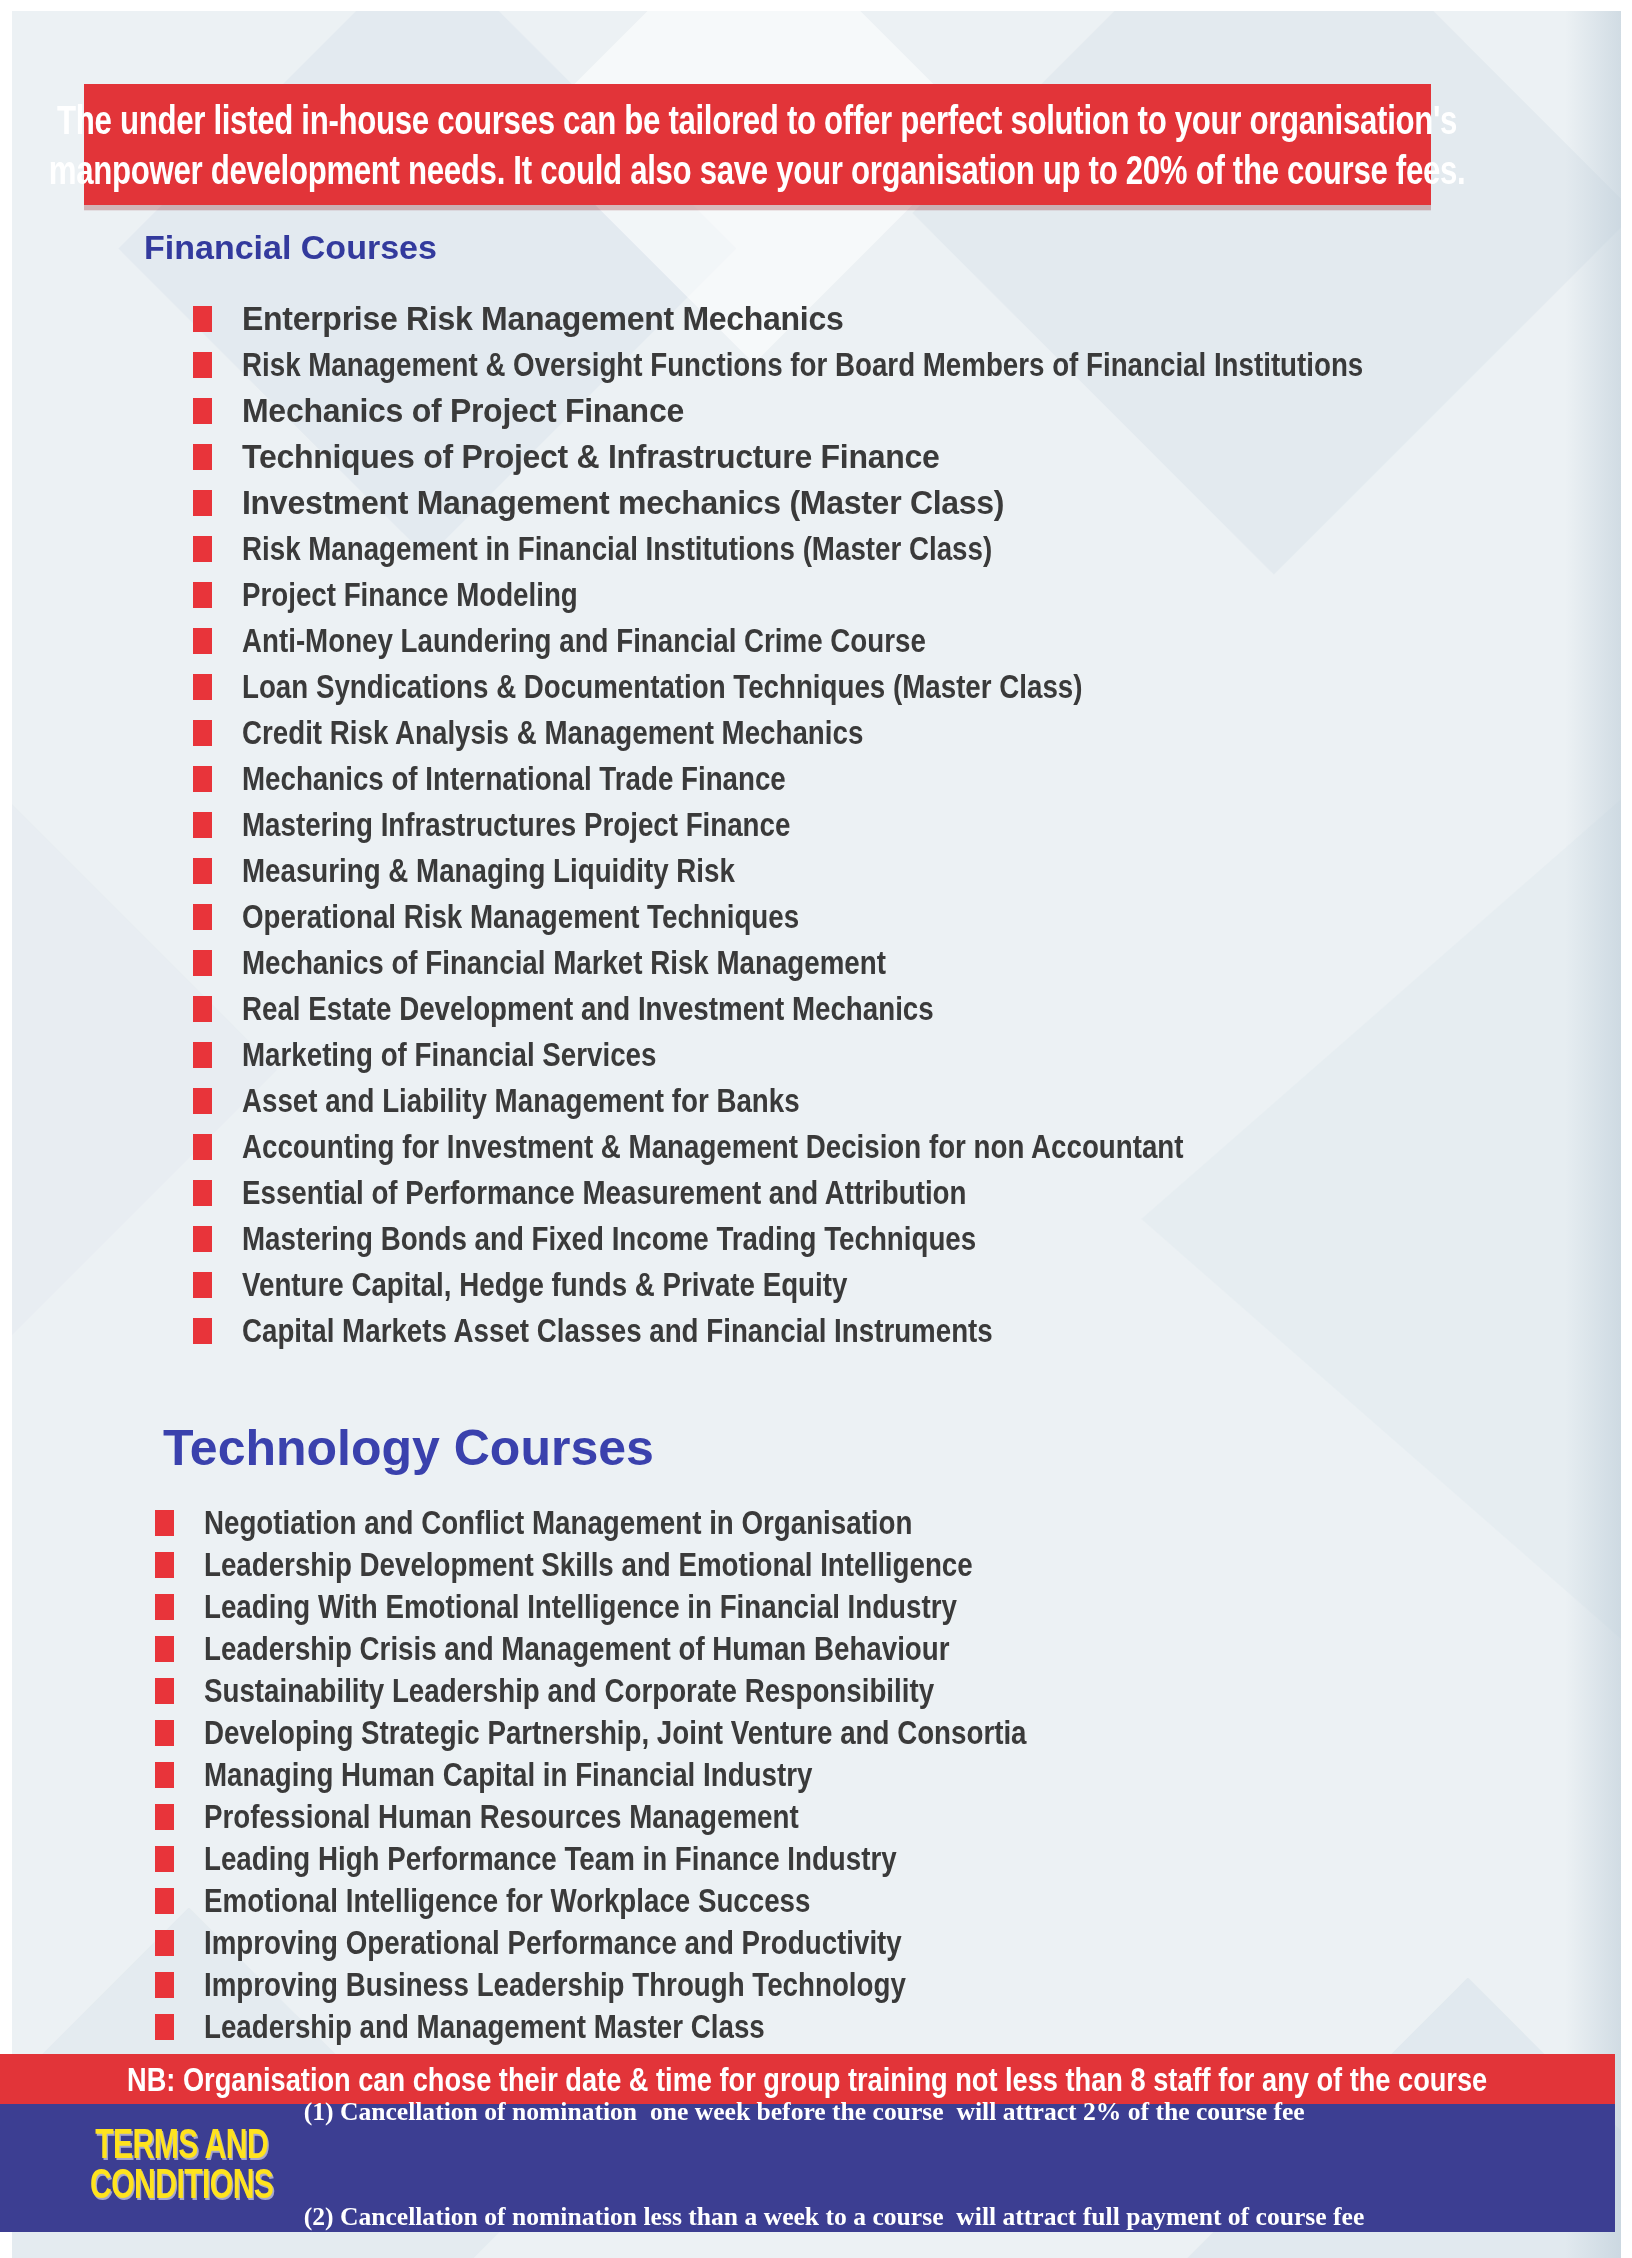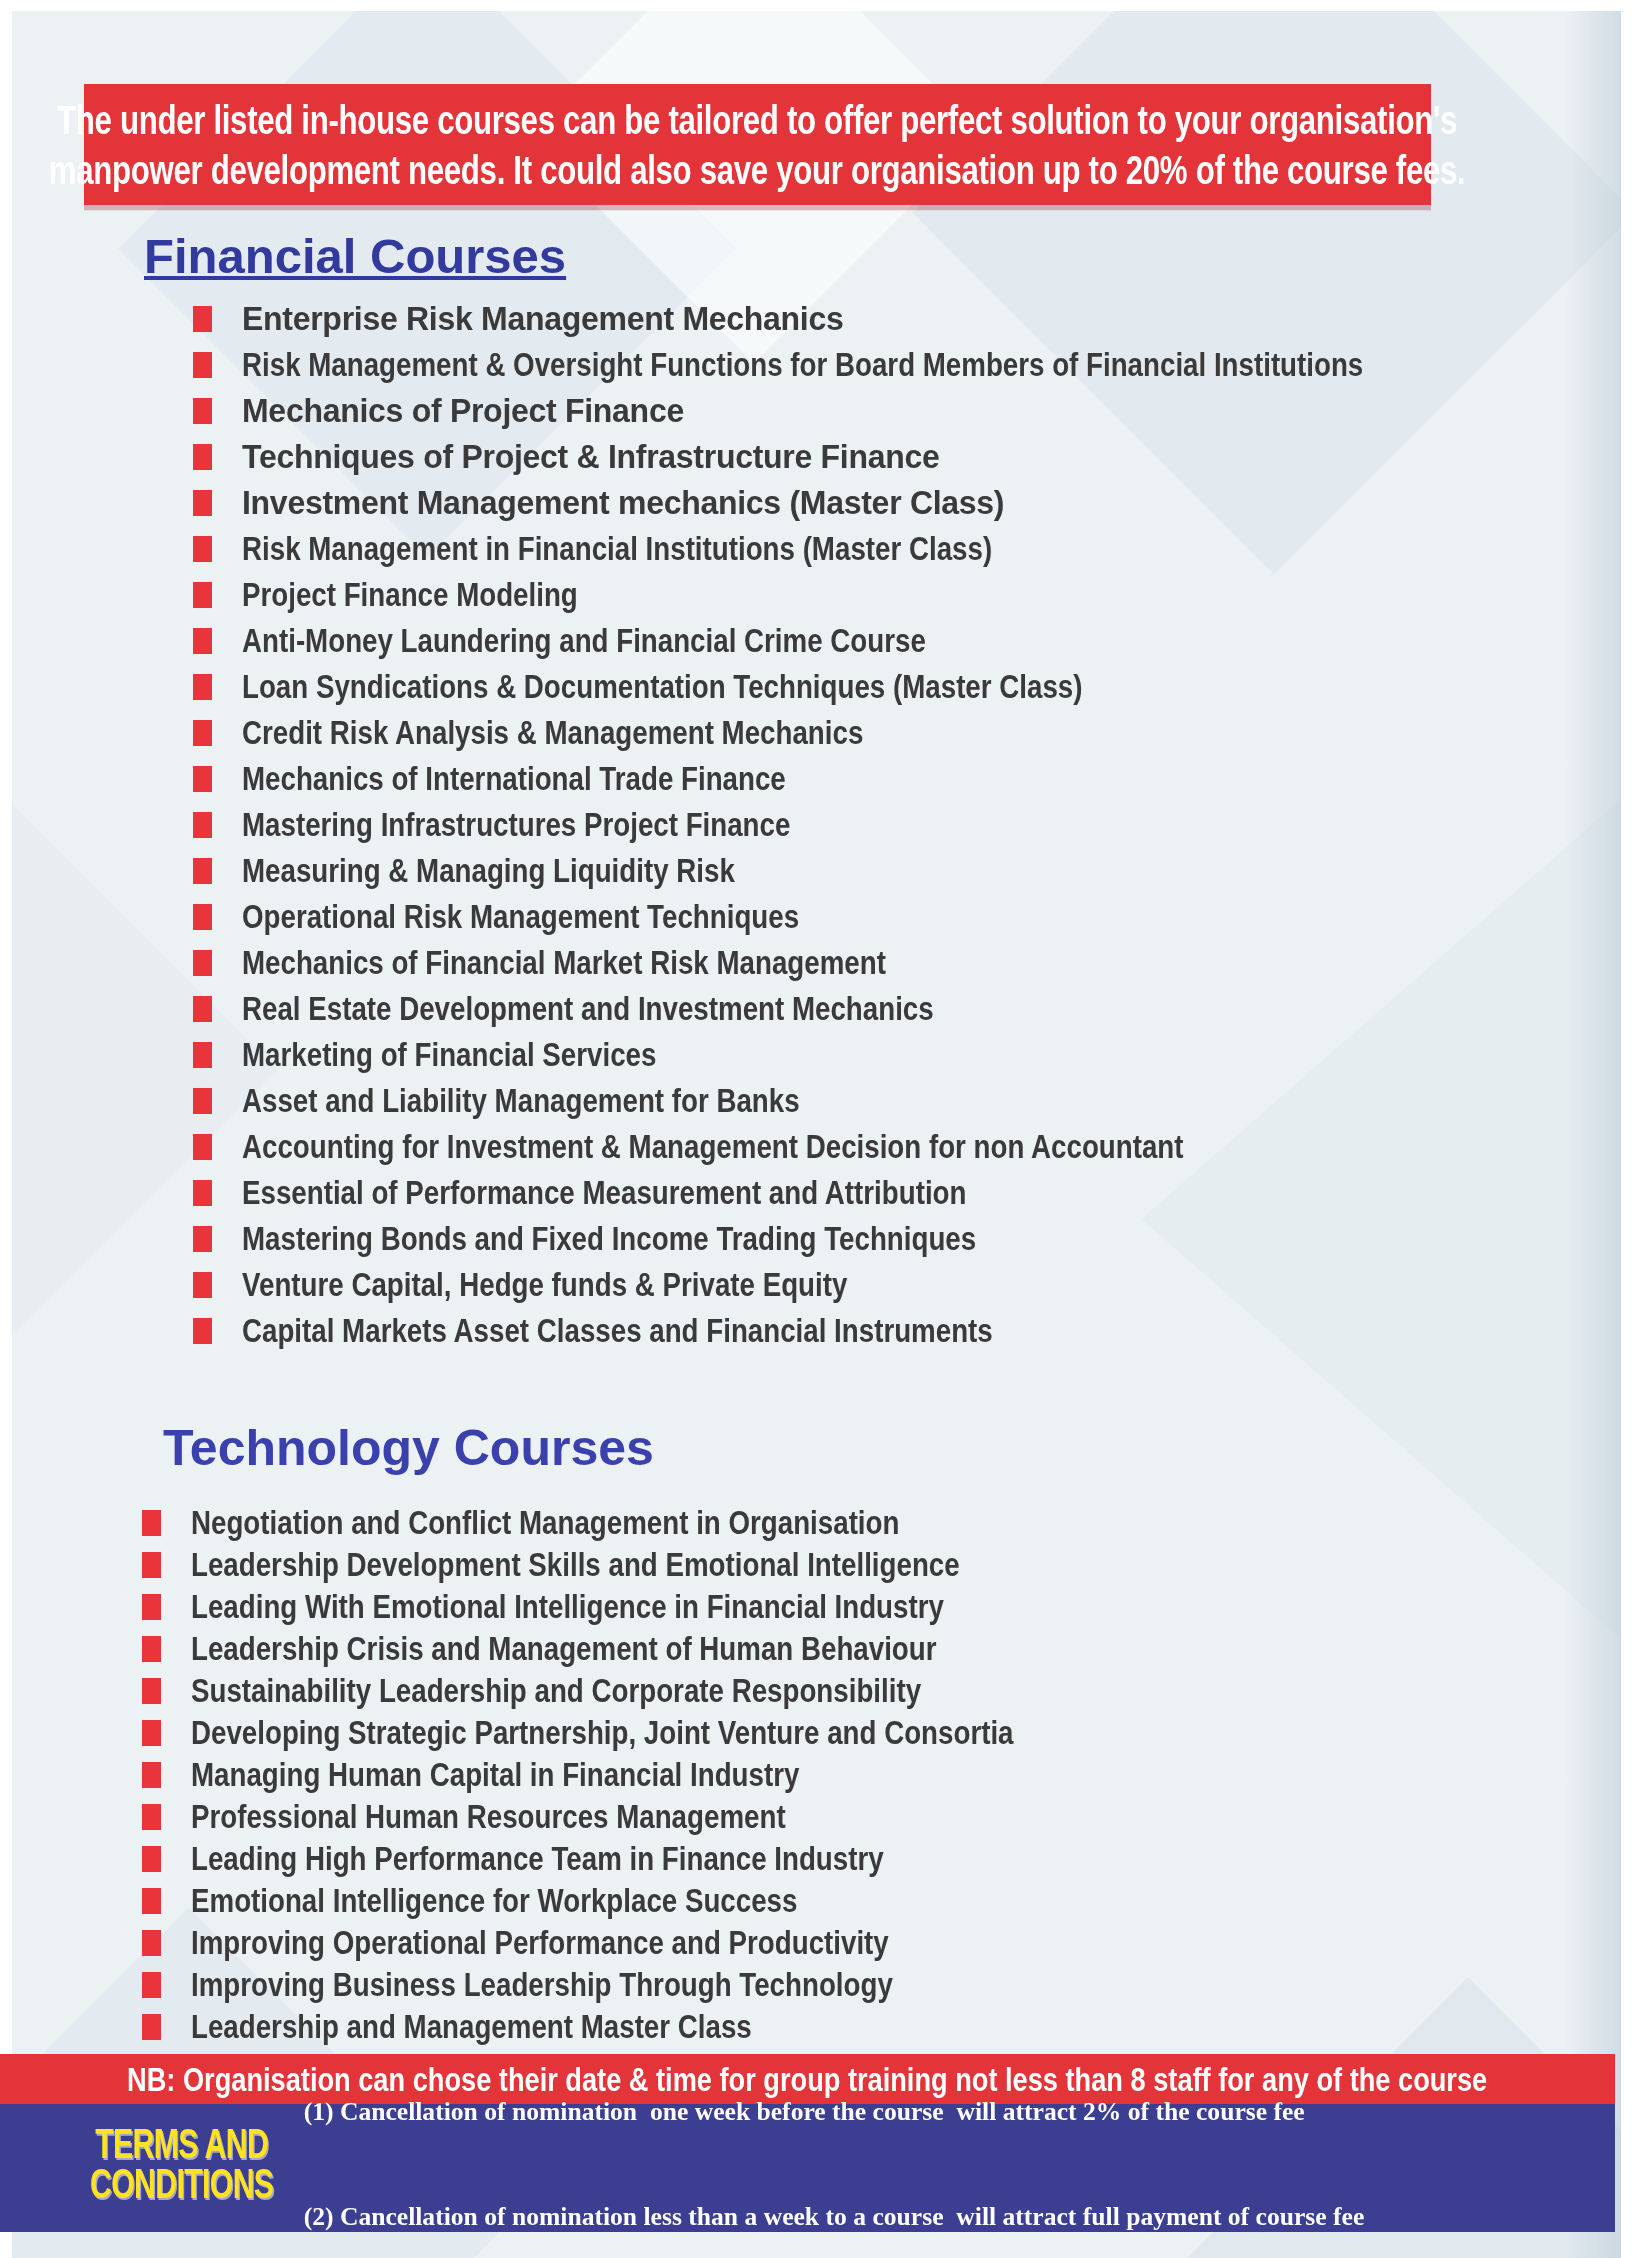--- a/index.html
+++ b/index.html
@@ -23,27 +23,27 @@
   .top-banner{
     position:absolute; left:84px; top:84px; width:1347px; height:121px;
     background:#E23439; color:#ffffff; display:flex; align-items:center; justify-content:center;
     box-shadow:0 5.3px 0 rgba(150,35,40,.30);
   }
   .top-banner .lines{transform:scaleX(.78); transform-origin:50% 50%; text-align:center;
     font-weight:700; font-size:40px; line-height:50px; white-space:nowrap; letter-spacing:-0.4px;}
 
   
   .heading{position:absolute; margin:0; font-weight:700; color:#333A9D; white-space:nowrap;}
-  .heading.fin{left:144px; top:228px; font-size:49px;text-decoration:underline;}
+  .heading.fin{left:144px; top:228px; font-size:34px;}
   .heading.mgmt{left:163px; top:1419px; font-size:50px; color:#3A41AD;}
 
   
   .course-list{position:absolute; list-style:none; margin:0; padding:0;}
   .fin-list{left:154px; top:296px;}
-  .mgmt-list{left:142px; top:1502px;text-align:center;}
+  .mgmt-list{left:155px; top:1502px;text-align:center;}
   .fin-list .course-item{height:46px;margin-left:39px;}
   .mgmt-list .course-item{height:42px;}
   .course-item{display:flex; align-items:center;}
   .bullet{flex:none; width:19.4px; height:26.5px; background:#E8343A; margin-right:30px;}
   .course-item .label{
     display:inline-block; white-space:nowrap; font-weight:700; font-size:33px; color:#3a3a3a;
     transform:scaleX(.84); transform-origin:0 50%;
   }
   .course-item.wide .label{transform:scaleX(.97); letter-spacing:-0.3px;}
 

